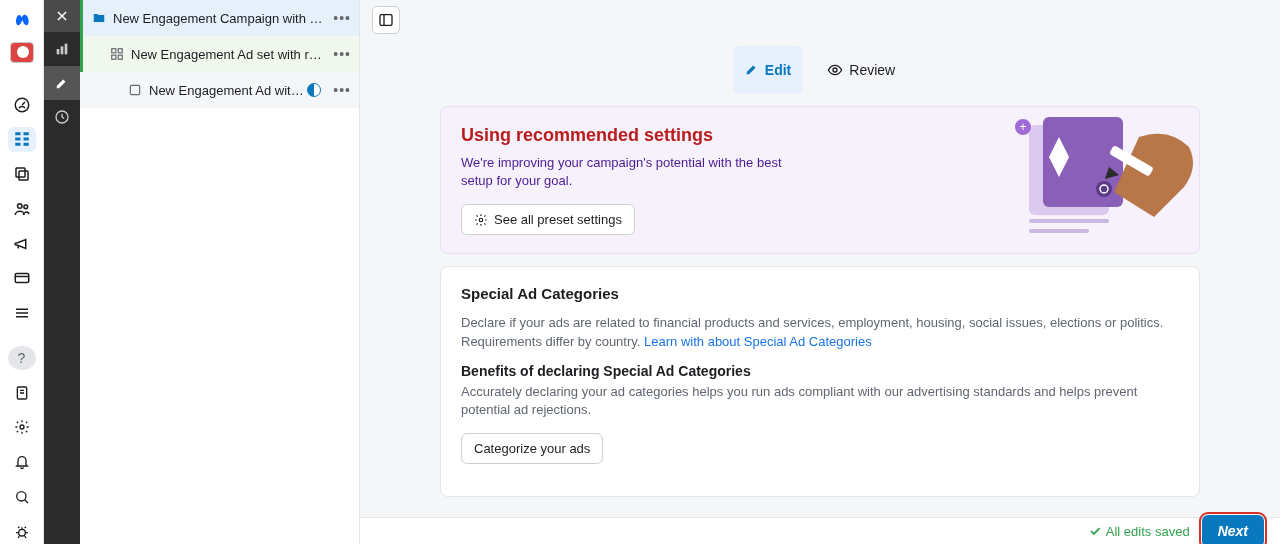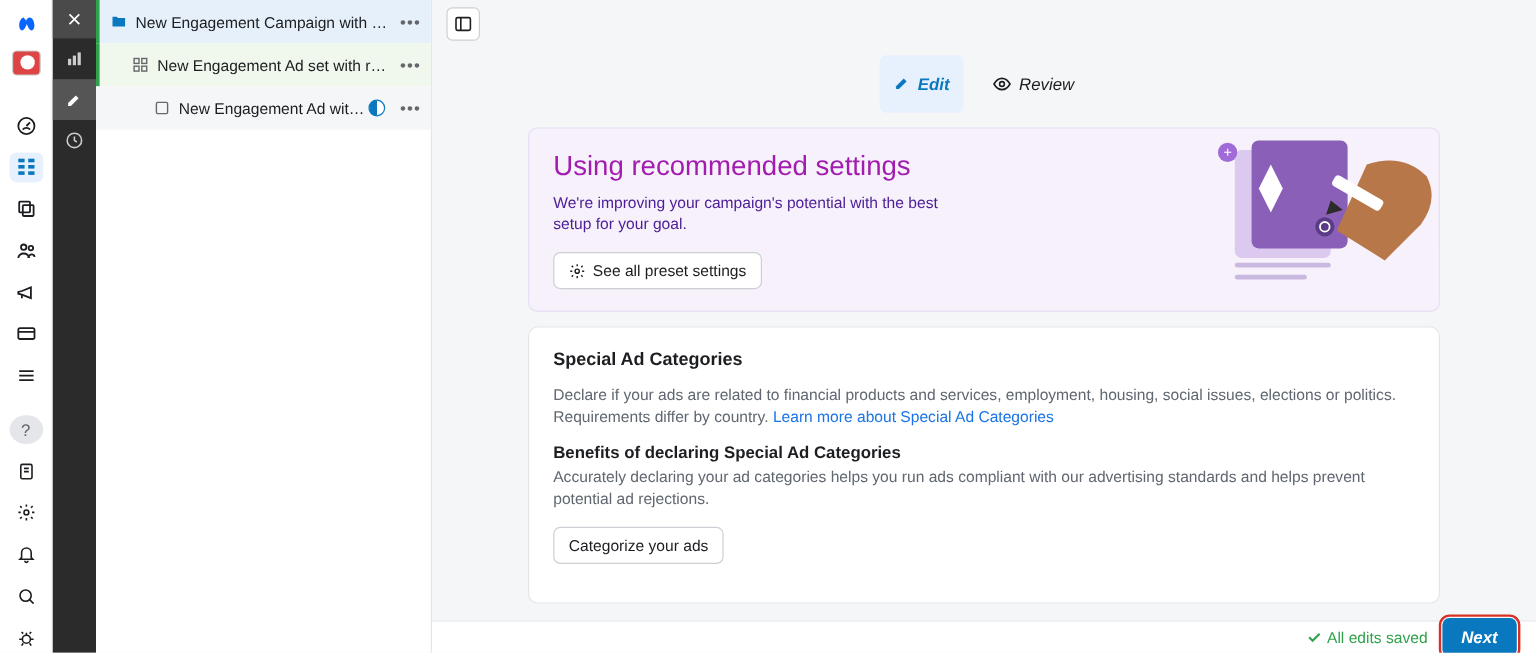--- a/index.html
+++ b/index.html
@@ -22,27 +22,27 @@
 .tree .row.l1 { padding-left:26px; background:#f0f7ec; border-left-color:#31a24c; }
 .tree .row.l2 { padding-left:44px; background:#f5f6f7; }
 .tree .row .ticon { width:16px; height:16px; margin-right:6px; display:flex; align-items:center; justify-content:center; flex-shrink:0; }
 .tree .row .lbl { flex:1; white-space:nowrap; overflow:hidden; text-overflow:ellipsis; }
 .tree .row .dots { color:#65676b; padding:0 8px; font-size:14px; letter-spacing:1px; }
 .tree .halfcircle { width:14px; height:14px; border-radius:50%; background:linear-gradient(90deg,#0a78be 50%, #fff 50%); border:1px solid #0a78be; margin-right:4px; flex-shrink:0; }
 .main { position:absolute; left:360px; top:0; right:0; height:544px; background:#f5f6f7; display:flex; flex-direction:column; }
 .main-top { height:40px; display:flex; align-items:center; padding:8px 12px; }
 .panel-toggle { width:28px; height:28px; border:1px solid #ccd0d5; border-radius:5px; display:flex; align-items:center; justify-content:center; background:#fff; cursor:pointer; }
 .tabs { display:flex; justify-content:center; gap:12px; padding:6px 0 12px; }
-.tab { display:flex; align-items:flex-start; gap:6px; padding:16px 12px; border-radius:6px; font-size:14px; cursor:pointer;font-style:italic; }
+.tab { display:flex; align-items:flex-start; gap:6px; padding:16px 12px; border-radius:6px; font-size:14px; cursor:pointer; }
 .tab.edit { background:#e7f0fd; color:#0a78be; font-weight:600; }
 .tab.review { color:#1c1e21; }
 .content { flex:1; overflow-y:auto; padding:0 20px; }
 .card { background:#fff; border:1px solid #e4e6ea; border-radius:8px; margin:0 auto 12px; max-width:760px; }
 .card.promo { background:#f6f1fb; border:1px solid #e8dff5; position:relative; overflow:hidden; padding:18px 20px; min-height:130px; }
-.promo h2 { font-size:23px; font-weight:400; color:#a21caf; margin-bottom:8px; }
+.promo h2 { font-size:18px; font-weight:700; color:#b91c1c; margin-bottom:8px; }
 .promo p { font-size:13px; color:#4c1d95; max-width:350px; margin-bottom:14px; line-height:1.4; }
 .btn { display:inline-flex; align-items:center; gap:6px; border:1px solid #ccd0d5; background:#fff; padding:7px 12px; border-radius:6px; font-size:13px; color:#1c1e21; cursor:pointer; }
 .illus { position:absolute; right:0; top:0; width:190px; height:132px; }
 .card.section { padding:18px 20px; }
 .section h3 { font-size:15px; font-weight:700; color:#1c1e21; margin-bottom:12px; }
 .row2 { display:flex; gap:10px; align-items:center; }
 .text-input { flex:1; border:1px solid #ccd0d5; border-radius:6px; padding:9px 10px; font-size:13px; color:#1c1e21; background:#fff; }
 .section p { font-size:13px; color:#606770; line-height:1.4; margin-bottom:6px; }
 .section a { color:#1b74e4; text-decoration:none; }
 .section h4 { font-size:14px; font-weight:700; color:#1c1e21; margin:12px 0 4px; }
@@ -251,21 +251,21 @@
           <path d="M130 30 q30 -10 50 10 q10 20 -5 40 l-30 30 -40 -25 z" fill="#b87748"></path>
           <rect x="105" y="38" width="46" height="10" rx="3" fill="#fff" transform="rotate(30 105 38)"></rect>
           <polygon points="100,60 110,68 96,72" fill="#2b2b2b"></polygon>
         </svg>
       </div>
     </div>
 
 
     <div class="card section">
       <h3>Special Ad Categories</h3>
-      <p><span>Declare if your ads are related to financial products and services, employment, housing, social issues, elections or politics. Requirements differ by country.</span> <a href="#">Learn more about Special Ad Categories</a></p>
+      <p><span>Declare if your ads are related to financial products and services, employment, housing, social issues, elections or politics. Requirements differ by country.</span> <a href="#">Learn with about Special Ad Categories</a></p>
       <h4>Benefits of declaring Special Ad Categories</h4>
       <p>Accurately declaring your ad categories helps you run ads compliant with our advertising standards and helps prevent potential ad rejections.</p>
       <div style="margin:14px 0">
         <button class="btn">
             <span>Categorize your ads</span>
           </button>
       </div>
 
     </div>
   </div>

